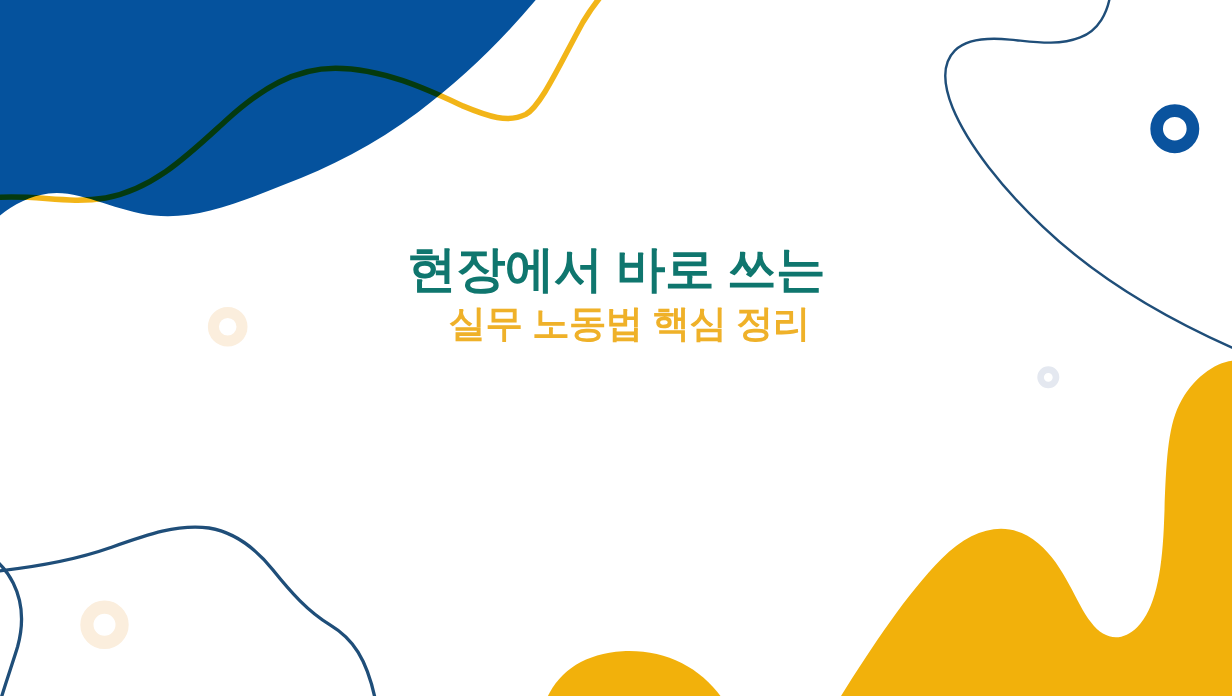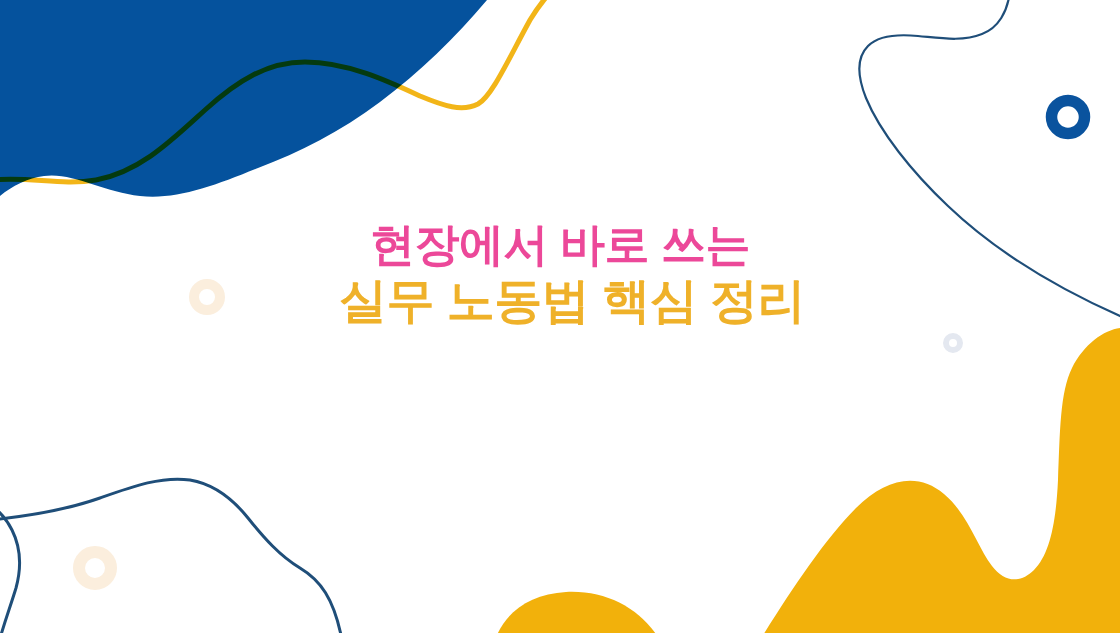--- a/index.html
+++ b/index.html
@@ -37,25 +37,25 @@
     user-select: none;
   }
   .title-line {
     display: block;
     font-weight: 800;
     letter-spacing: -0.5px;
     white-space: nowrap;
   }
   #title-line-1 {
     font-size: 45px;
-    color: #ec4899;
+    color: #0f766e;
     margin-bottom: 10px;
   }
   #title-line-2 {
-    font-size: 48px;
+    font-size: 34px;
     color: #efb129;
     padding-left: 24px;
   }
 </style>
 </head>
 <body>
 
 <div id="slide">
 
   <svg id="bg-art" viewBox="0 0 1120 633" width="1120" height="633" xmlns="http://www.w3.org/2000/svg" aria-hidden="true">

